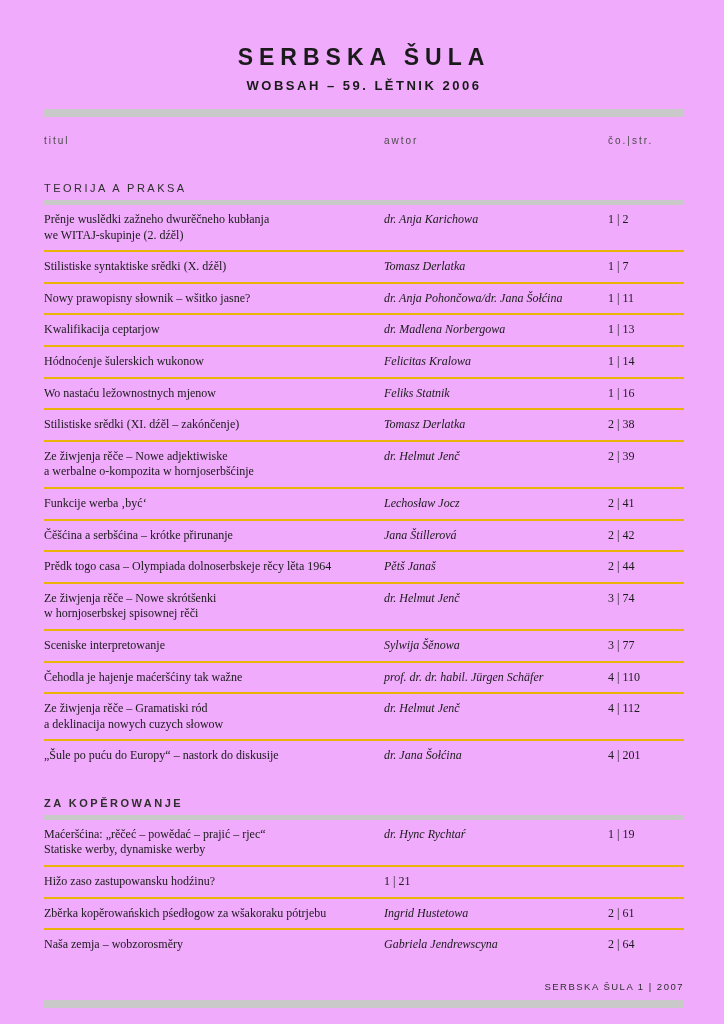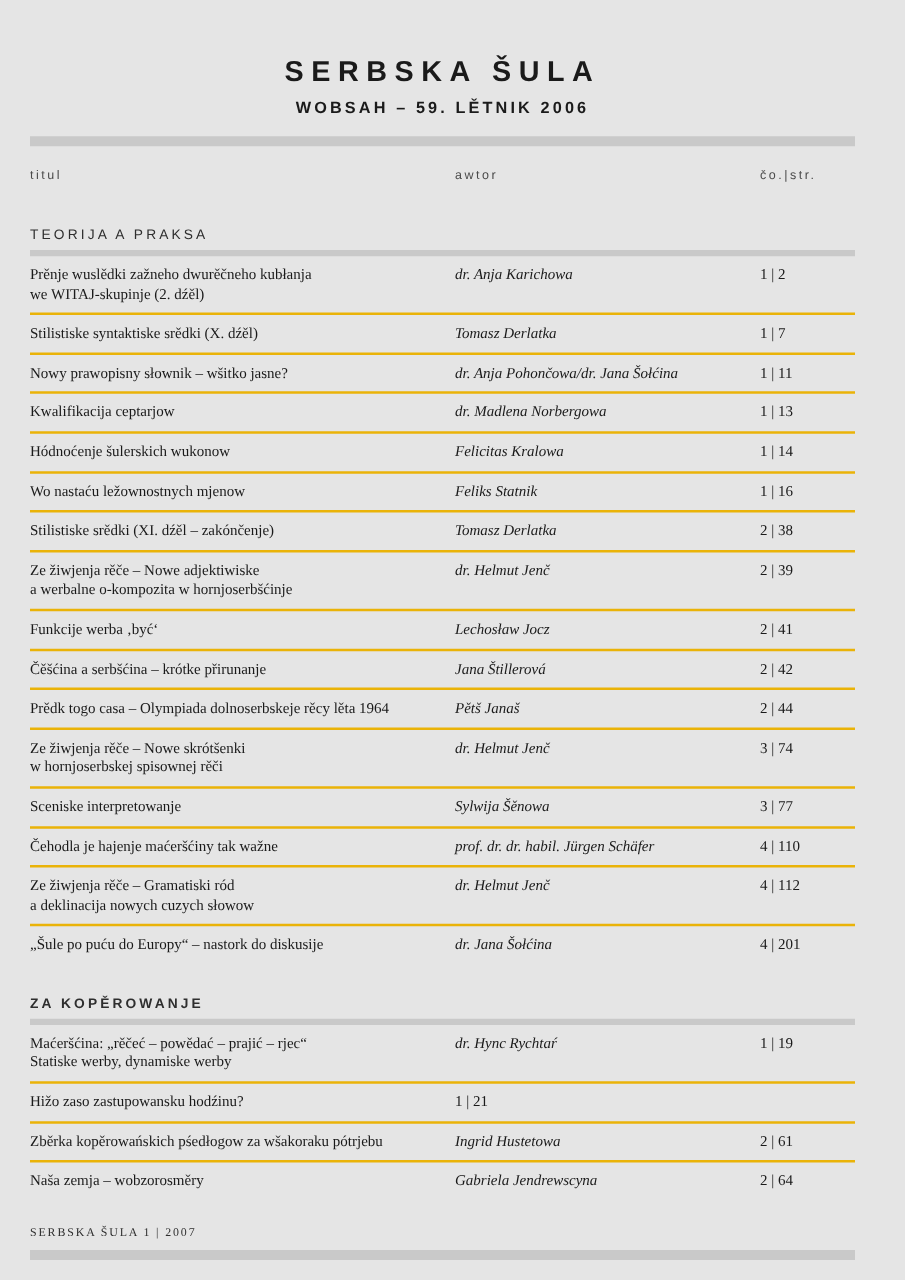--- a/index.html
+++ b/index.html
@@ -4,24 +4,24 @@
 <style>
   html, body {
     margin: 0;
     padding: 0;
     background: #ffffff;
   }
   .page {
     width: 724px;
     height: 1024px;
     box-sizing: border-box;
-    padding: 44px 40px 16px 24px;
+    padding: 44px 40px 16px 44px;
     display: flex;
     flex-direction: column;
-    background: #e5e5e5;
+    background: #f0abfc;
     font-family: "Liberation Serif", serif;
     color: #1a1a1a;
     overflow: hidden;
   }
 
   
   .doc-header { text-align: center; }
   .doc-title {
     font-family: "Liberation Sans", sans-serif;
     font-weight: bold;
@@ -86,22 +86,22 @@
   .cell-author {
     font-style: italic;
     color: #1a1a1a;
     padding-right: 8px;
   }
   .cell-ref { color: #1a1a1a; }
 
   
   .spacer { flex: 1; }
   .doc-footer {
-    text-align: left;
-    font-family: Liberation Serif, serif;
+    text-align: right;
+    font-family: Liberation Sans, sans-serif;
     font-size: 9.5px;
     letter-spacing: 1.5px;
     color: #2e2e2e;
     padding-bottom: 8px;
   }
   .bottom-bar {
     height: 8px;
     background: #c9c9c9;
   }
 </style>

